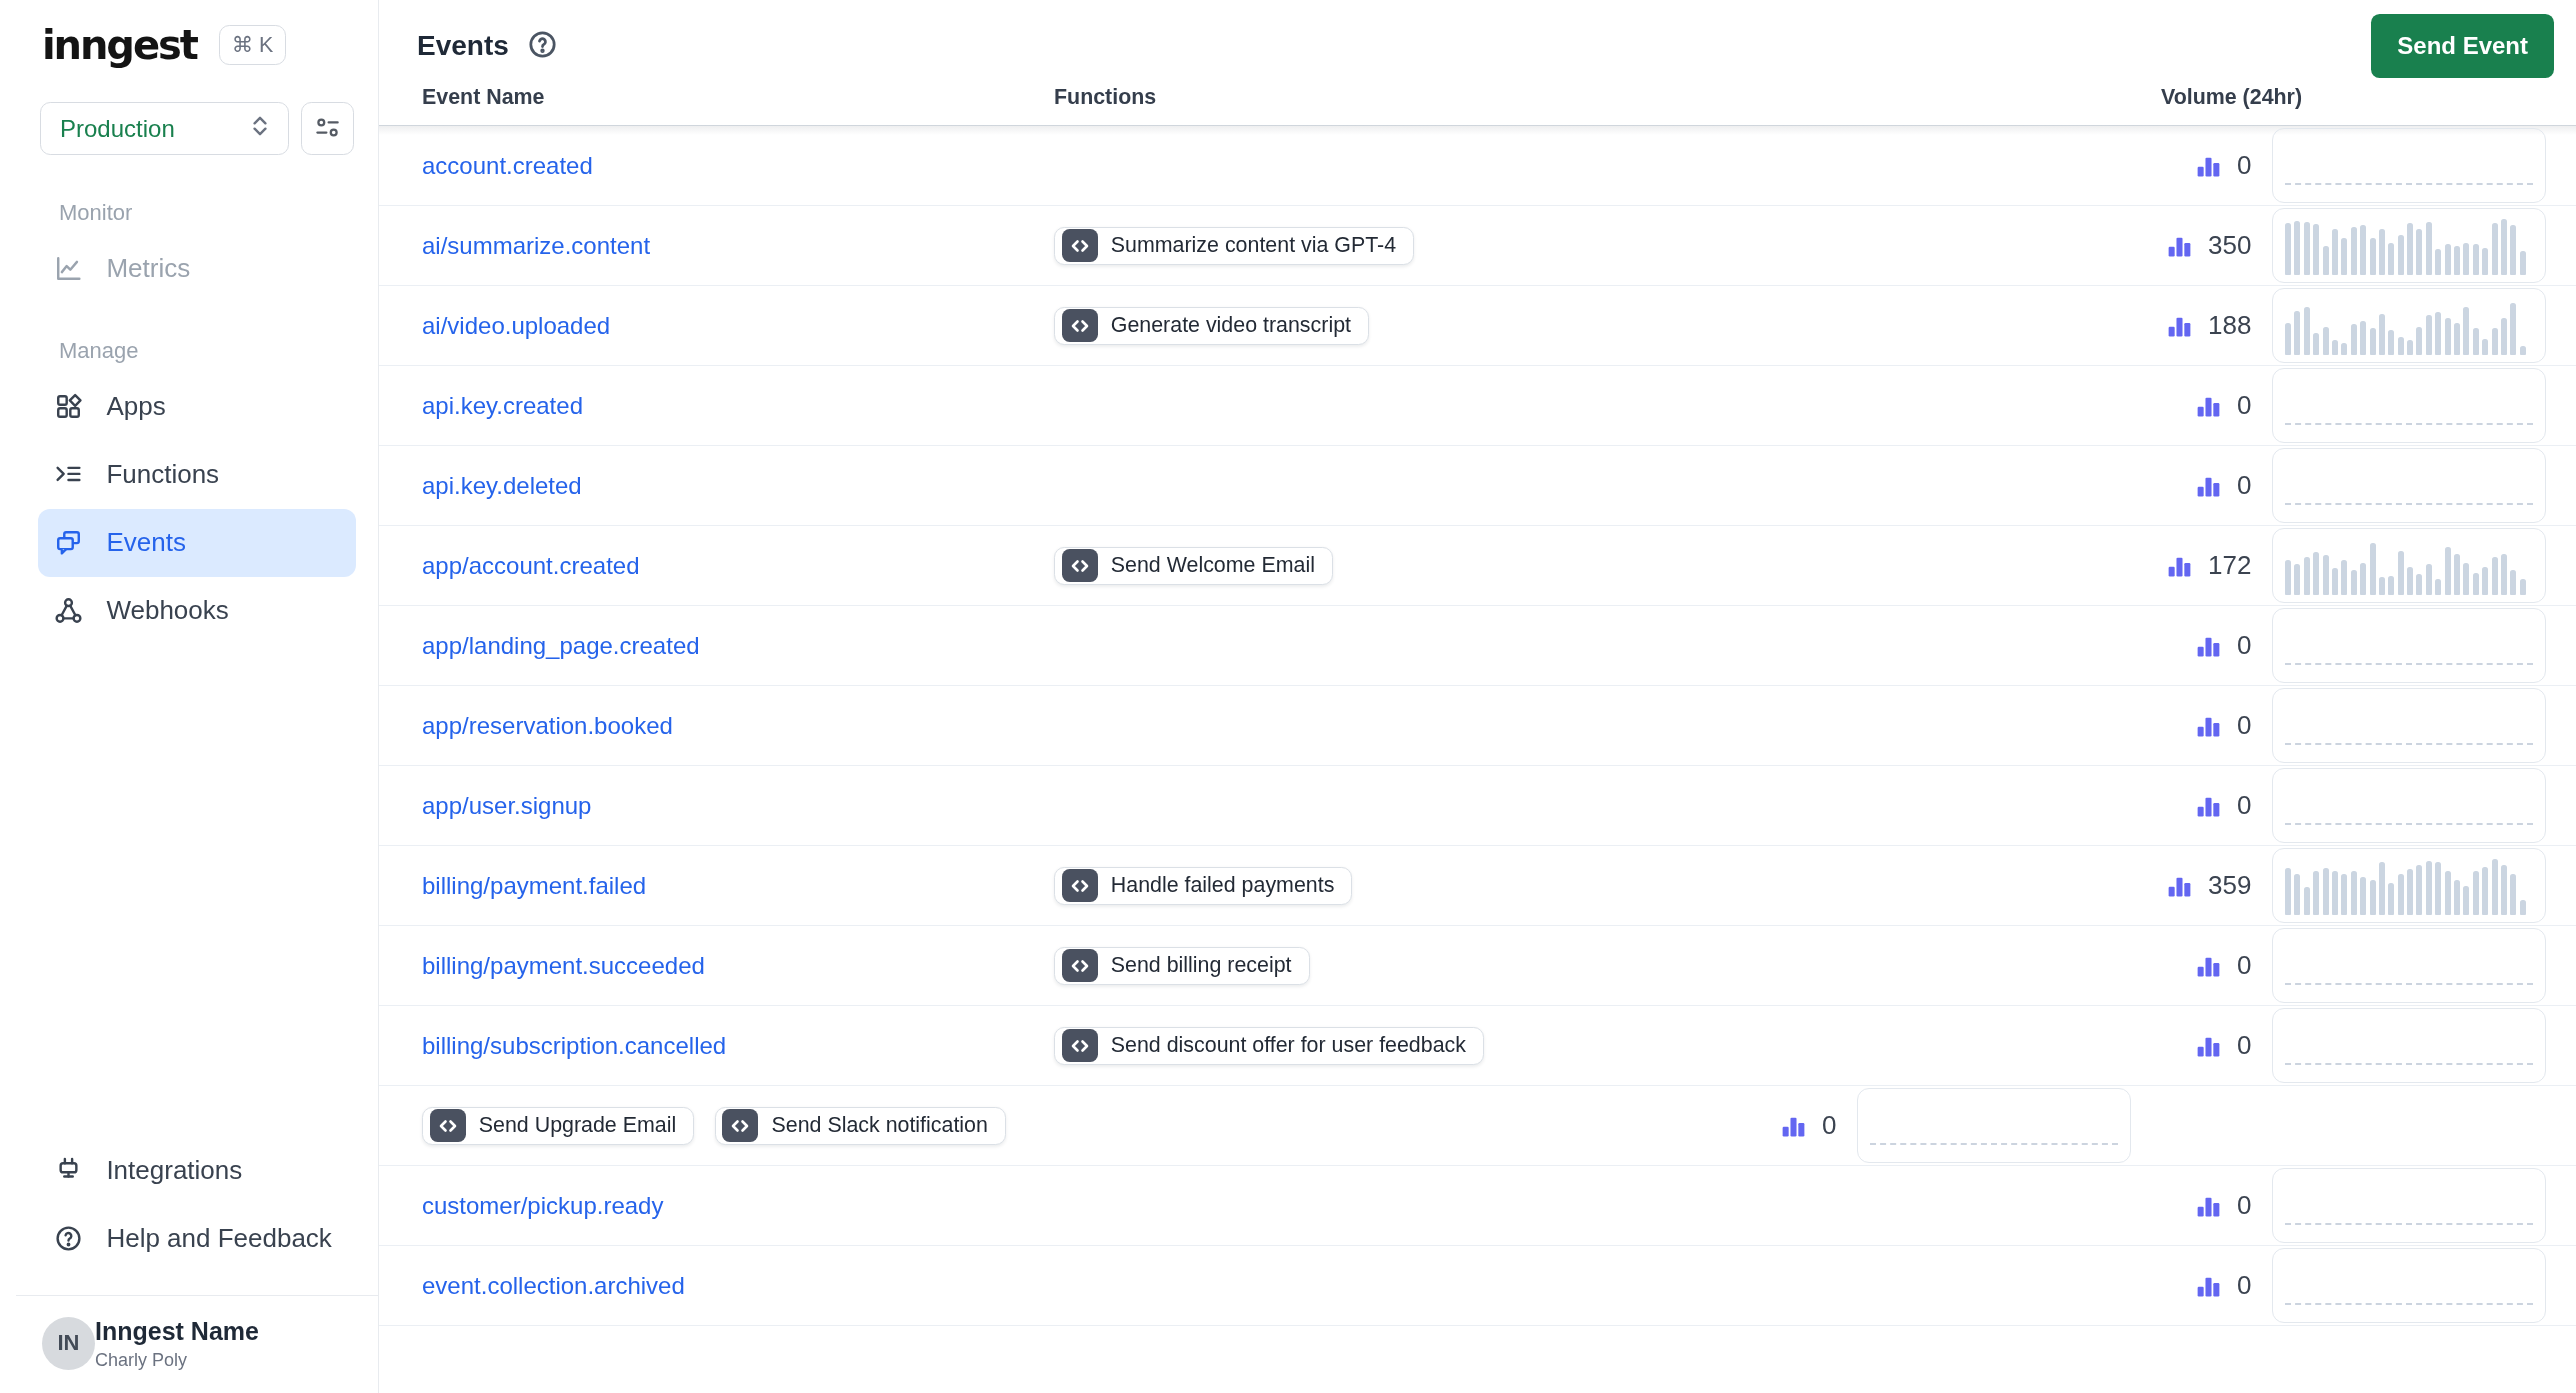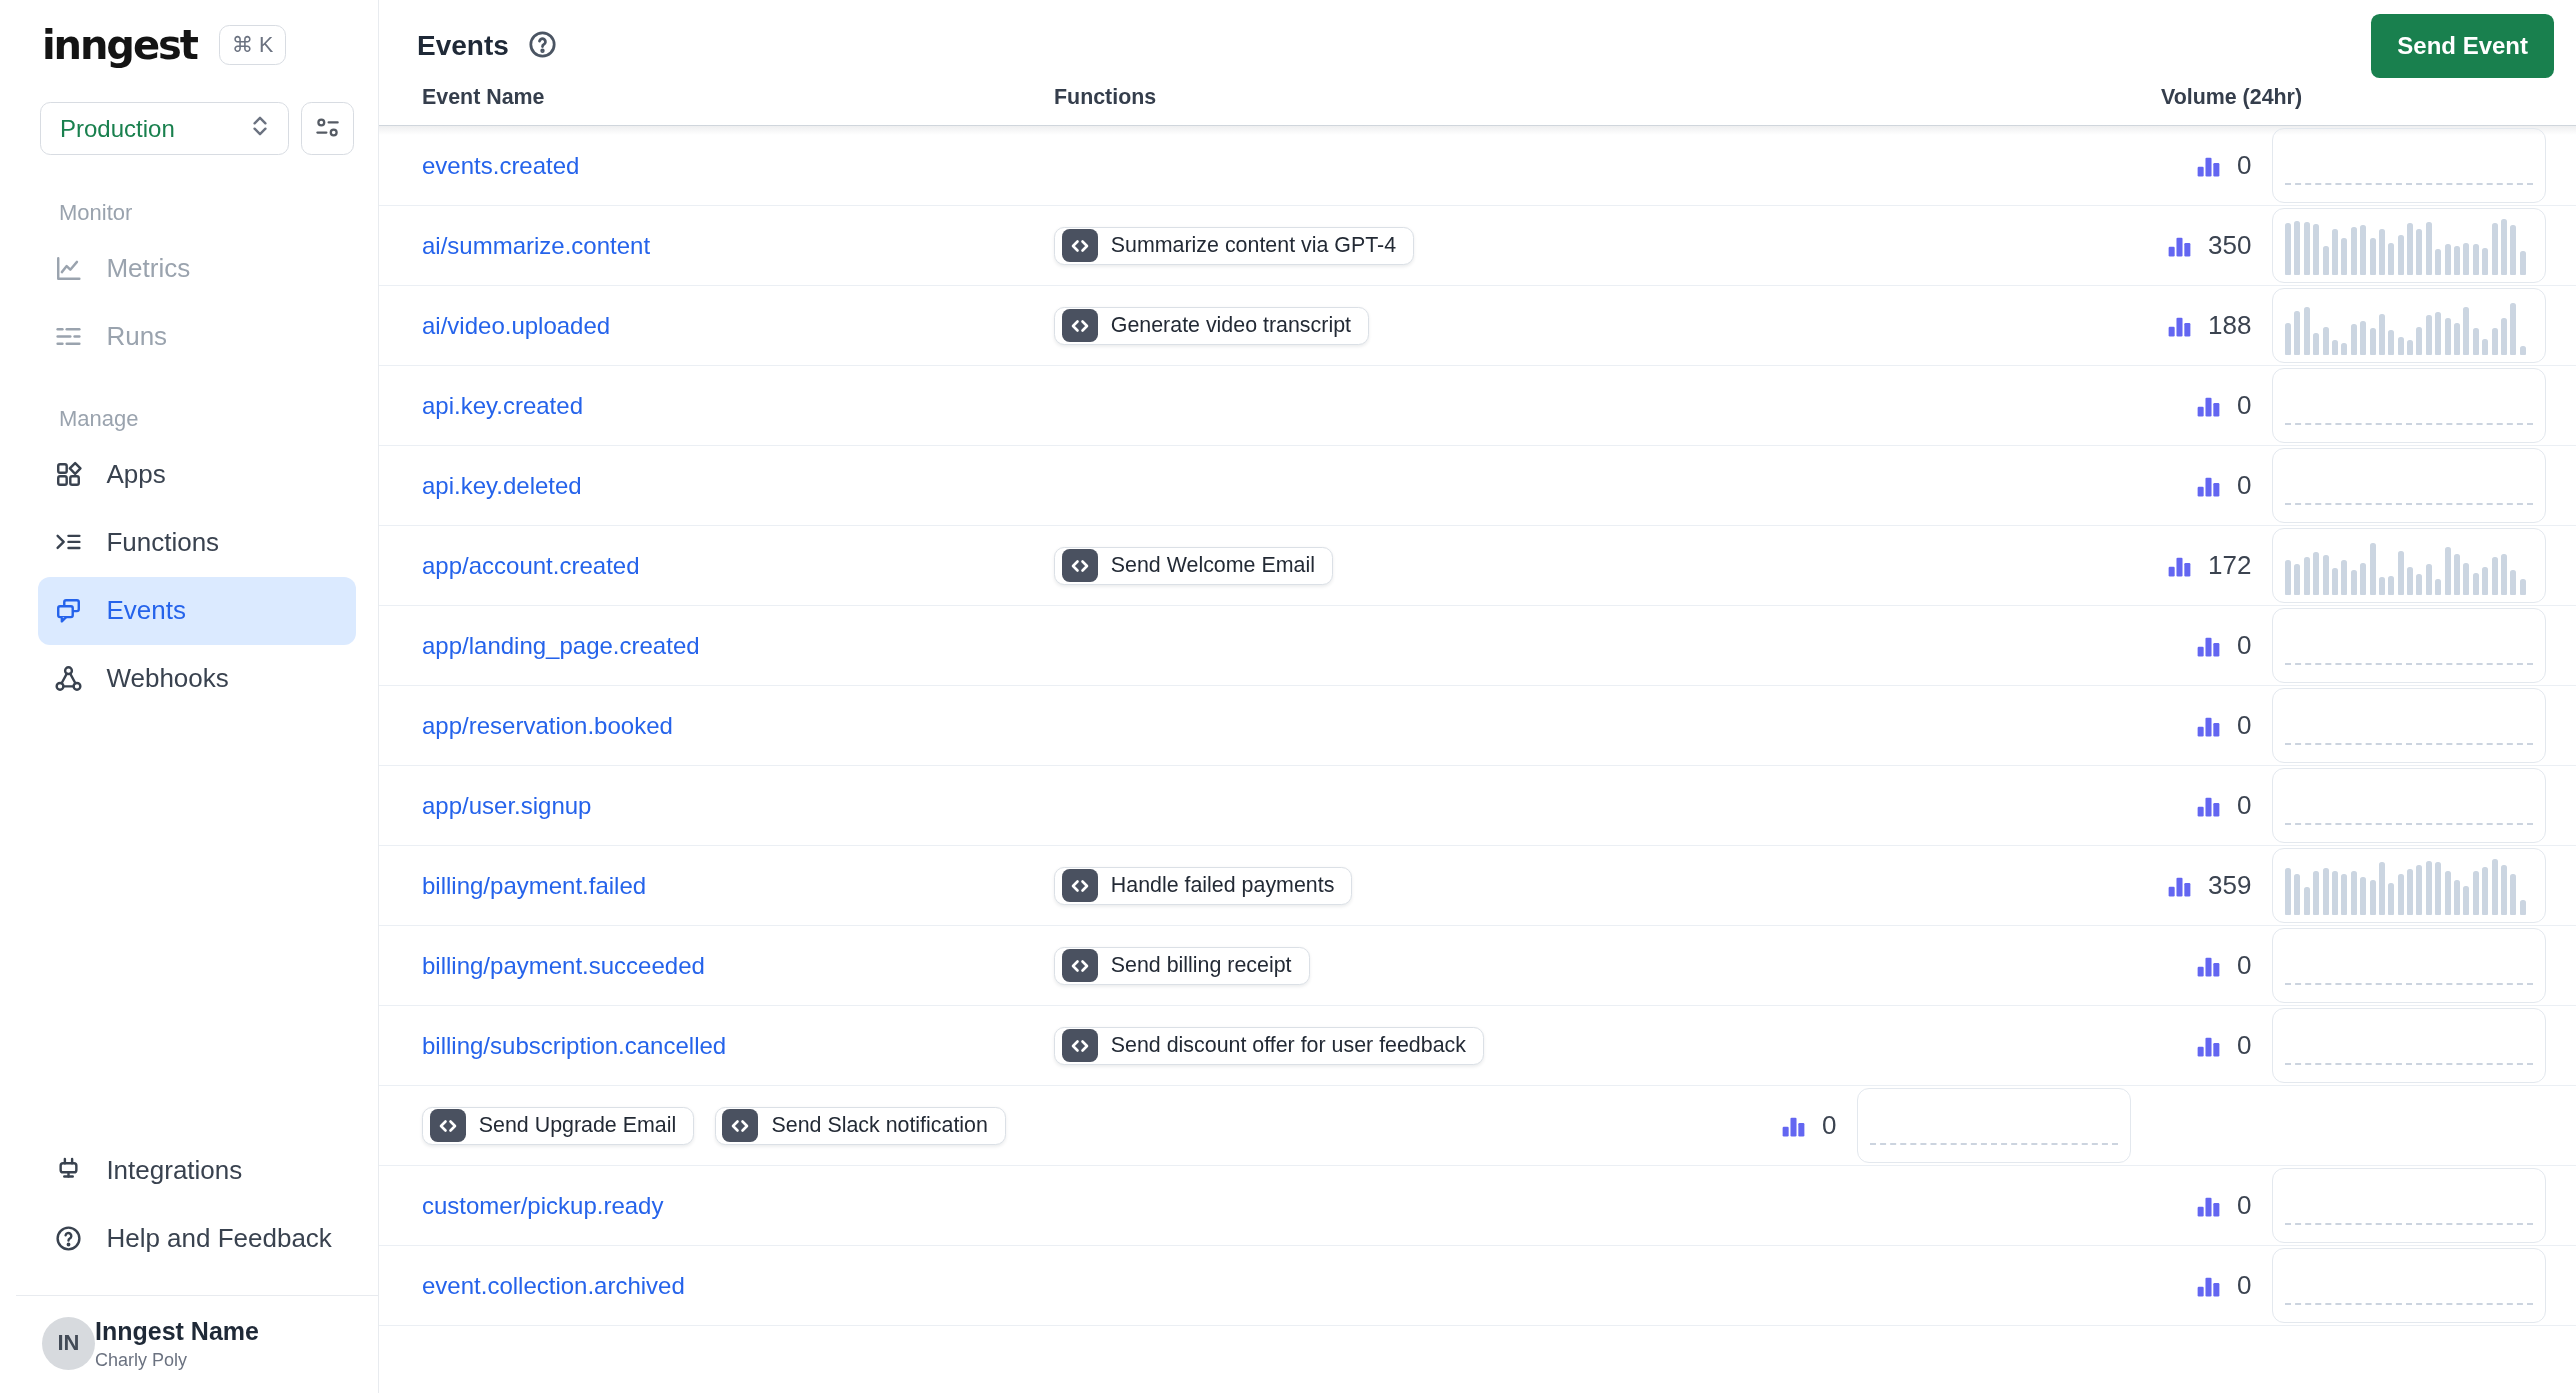--- a/index.html
+++ b/index.html
@@ -115,33 +115,20 @@
     <div class="nav-item disabled">
       <span class="ni">
         <svg width="29" height="29" viewBox="0 0 24 24" fill="none" stroke="#9aa3ae" stroke-width="2" stroke-linecap="round" stroke-linejoin="round">
           <path d="M3.5 3.5 V20.5 H21"></path>
             <polyline points="6.5,15 10.5,10 13.5,13 19,6.5"></polyline>
         </svg>
       </span>
       <span>Metrics</span>
     </div>
 
-    <div class="nav-item disabled">
-      <span class="ni">
-        <svg width="29" height="29" viewBox="0 0 24 24" fill="none" stroke="#9aa3ae" stroke-width="2" stroke-linecap="round">
-          <line x1="3" y1="6" x2="7" y2="6"></line>
-            <line x1="10.5" y1="6" x2="21" y2="6"></line>
-          <line x1="3" y1="12" x2="13.5" y2="12"></line>
-            <line x1="17" y1="12" x2="21" y2="12"></line>
-          <line x1="3" y1="18" x2="7" y2="18"></line>
-            <line x1="10.5" y1="18" x2="21" y2="18"></line>
-        </svg>
-      </span>
-      <span>Runs</span>
-    </div>
 
     <div class="nav-label">Manage</div>
 
     <div class="nav-item">
       <span class="ni">
         <svg width="29" height="29" viewBox="0 0 24 24" fill="none" stroke="#39424f" stroke-width="2" stroke-linejoin="round">
           <rect x="3.5" y="3.5" width="7" height="7" rx="1.5"></rect>
           <path d="M17.5 2.6 L21.9 7 L17.5 11.4 L13.1 7 Z"></path>
           <rect x="3.5" y="13.5" width="7" height="7" rx="1.5"></rect>
           <rect x="13.5" y="13.5" width="7" height="7" rx="1.5"></rect>
@@ -238,21 +225,21 @@
 
 
   <div class="thead">
     <div>Event Name</div>
     <div>Functions</div>
     <div>Volume (24hr)</div>
   </div>
 
   <div>
       <div class="trow">
-        <div class="cell-name"><a class="evt-link" href="#">events.created</a></div>
+        <div class="cell-name"><a class="evt-link" href="#">account.created</a></div>
         <div class="cell-fns"></div>
         <div class="cell-vol">
           <span class="vol-ic">
             <svg width="29" height="29" viewBox="0 0 24 24" fill="#6366f1">
               <rect x="3" y="13" width="5" height="8" rx="1"></rect>
               <rect x="9.5" y="5.5" width="5" height="15.5" rx="1"></rect>
               <rect x="16" y="10" width="5" height="11" rx="1"></rect>
             </svg>
           </span>
           <span class="vol-count">0</span>

